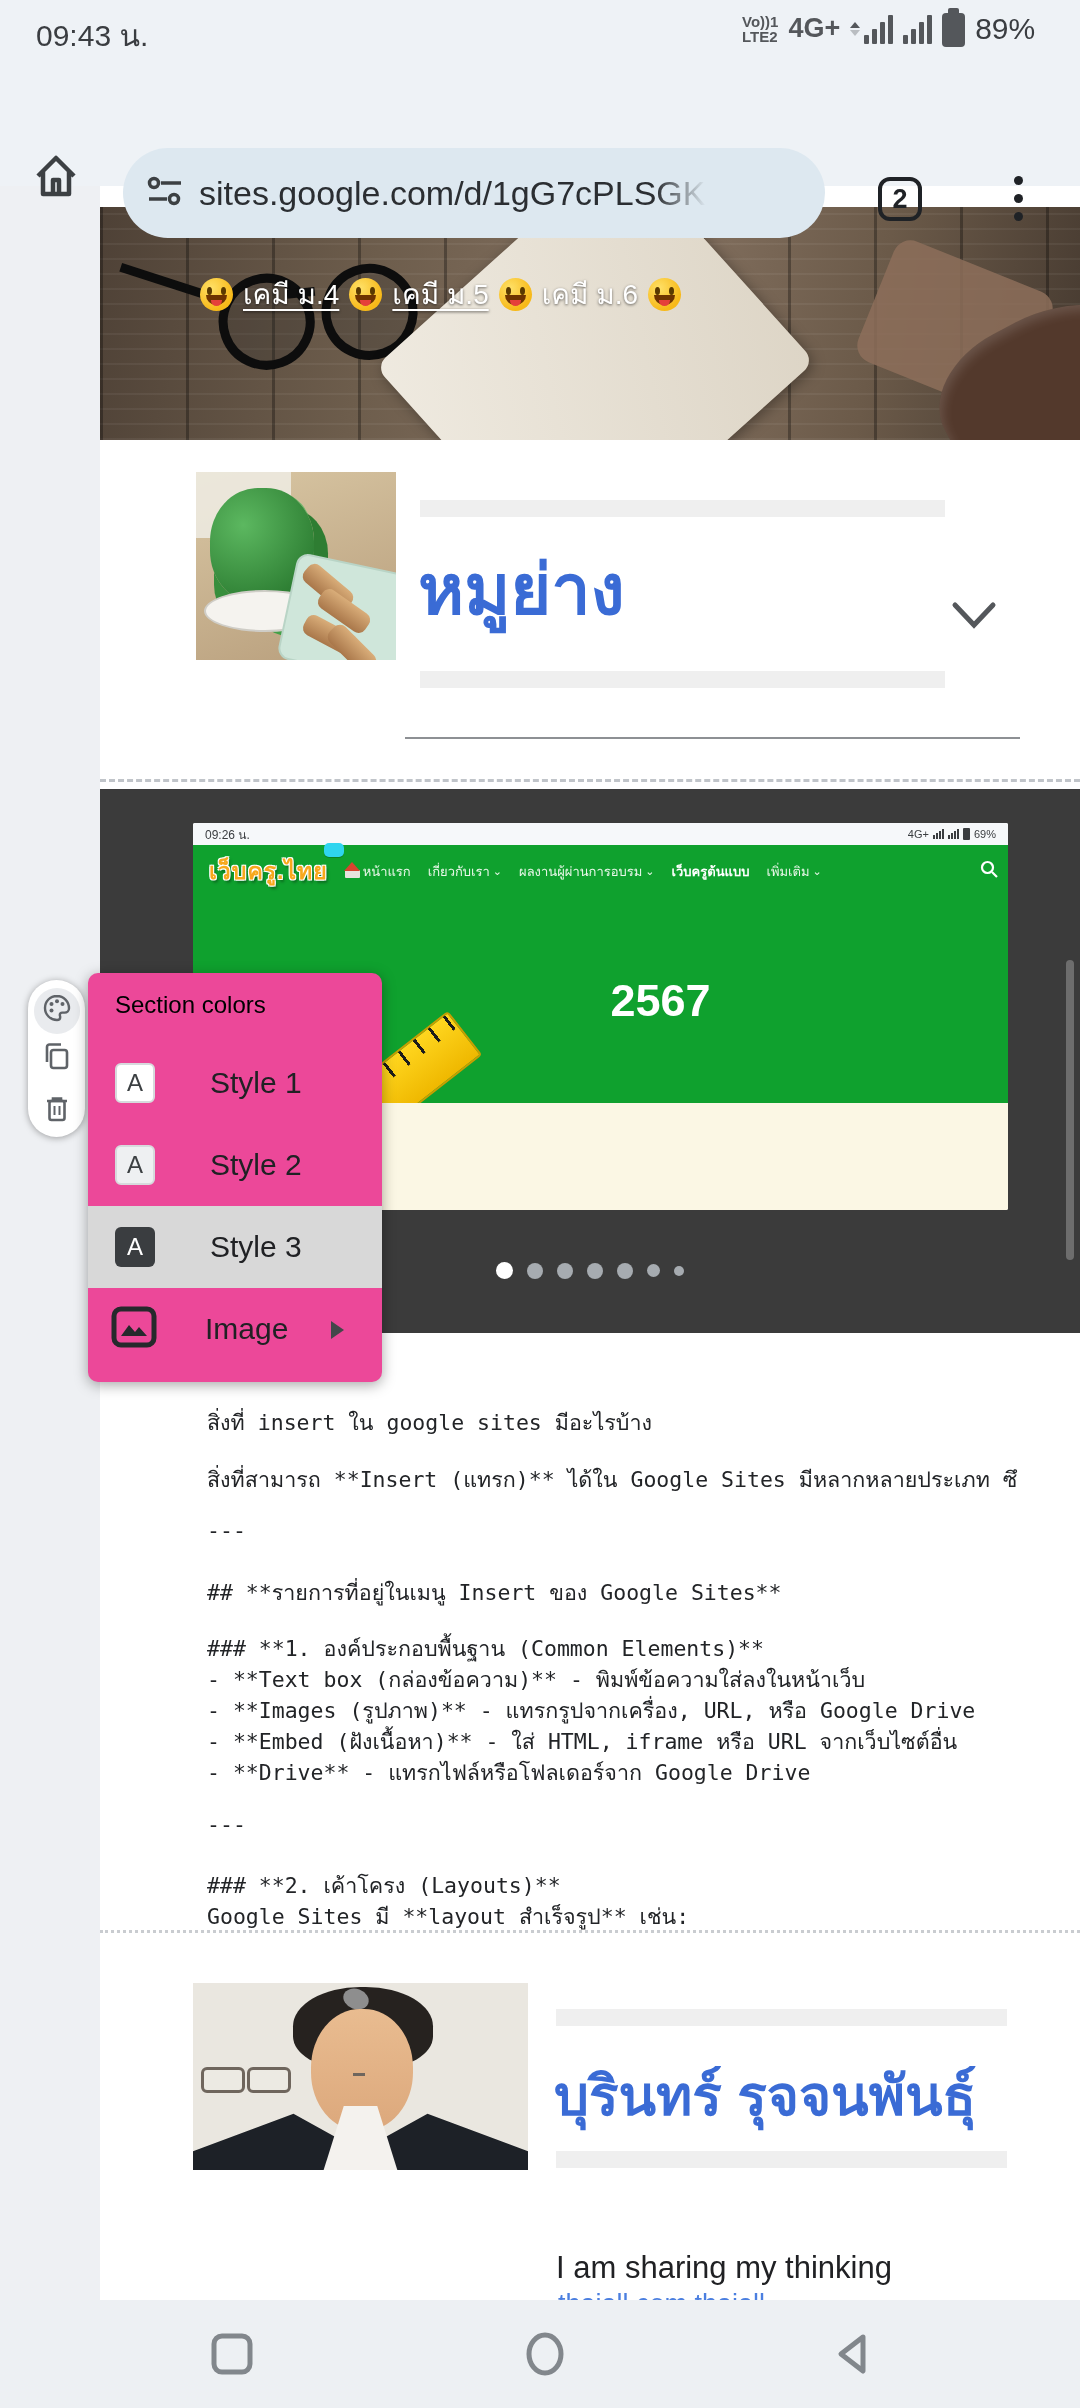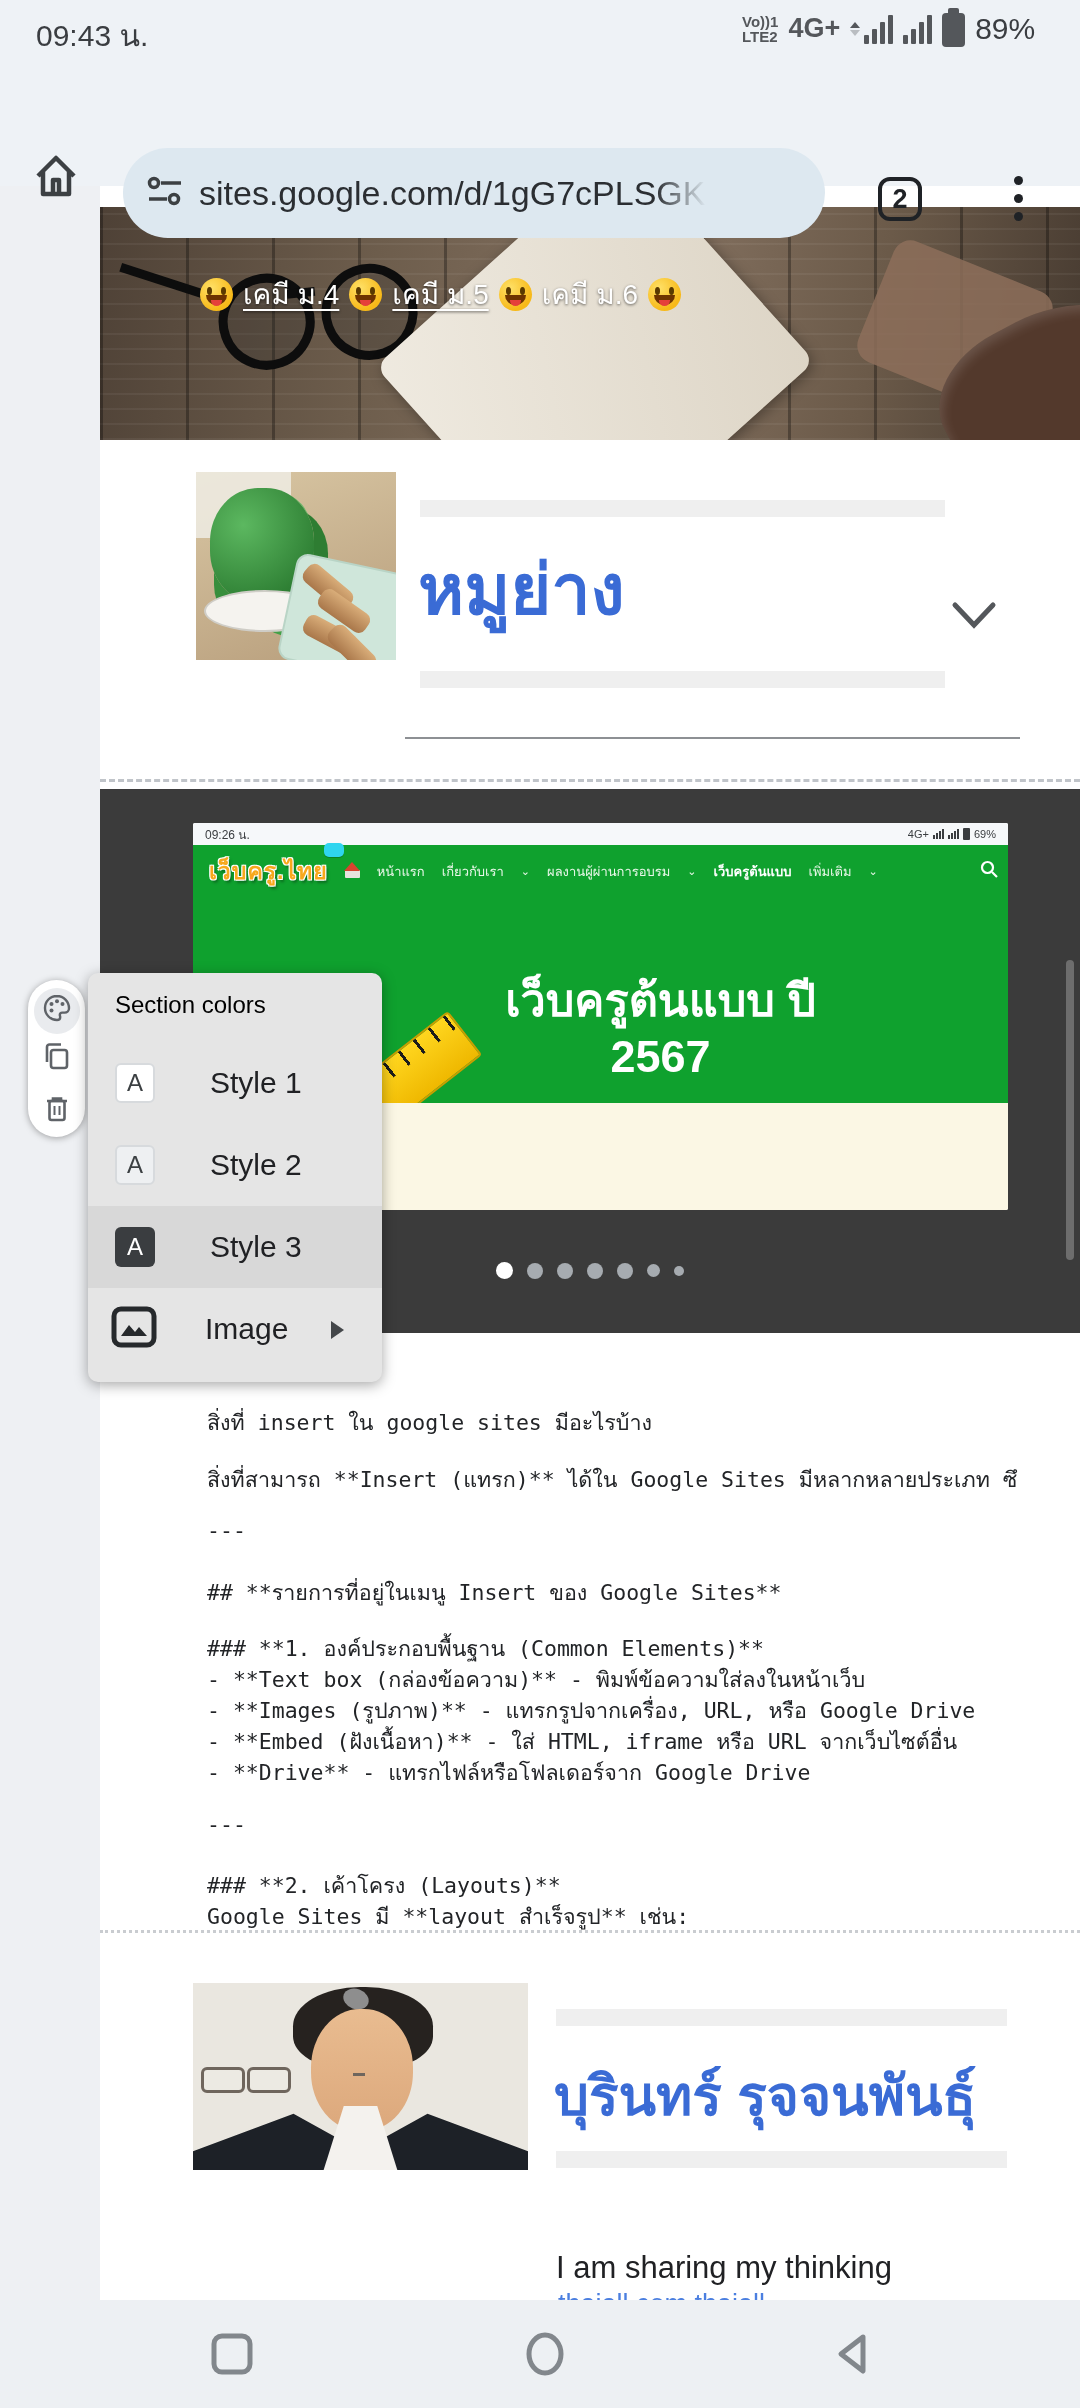--- a/index.html
+++ b/index.html
@@ -94,21 +94,21 @@
   .e-st-r{display:flex;align-items:center;gap:4px;font-size:11px;}
   .mbars{display:inline-flex;align-items:flex-end;gap:1px;}
   .mbars i{display:block;width:2px;background:#3a3d40;}
   .m1{height:4px}.m2{height:6px}.m3{height:8px}.m4{height:10px}
   .mbatt{width:7px;height:12px;background:#3a3d40;border-radius:1px;}
   .e-green{position:absolute;left:0;top:22px;width:100%;height:258px;background:#0fa12e;}
   .e-nav{position:absolute;left:16px;top:8px;right:10px;display:flex;align-items:center;gap:17px;}
   .e-logo{position:relative;font-size:23px;font-weight:bold;color:#f7a81c;letter-spacing:1px;
           text-shadow:-1px -1px 0 #fff,1px -1px 0 #fff,-1px 1px 0 #fff,1px 1px 0 #fff,2px 3px 3px rgba(0,0,0,.4);}
   .e-badge{position:absolute;right:-16px;top:-10px;width:20px;height:14px;background:#2fd5ef;border-radius:5px;box-shadow:0 1px 0 rgba(0,0,0,.2);}
-  .e-item{font-size:13px;color:#eaf8ea;white-space:nowrap;display:flex;align-items:center;gap:17px;}
+  .e-item{font-size:13px;color:#eaf8ea;white-space:nowrap;display:flex;align-items:center;gap:3px;}
   .e-item.bold{font-weight:bold;color:#fff;}
   .e-caret{font-size:11px;}
   .e-house{width:15px;height:14px;position:relative;}
   .e-house::before{content:"";position:absolute;left:0;top:6px;width:15px;height:8px;background:#e8e4de;border-radius:1px;}
   .e-house::after{content:"";position:absolute;left:-1px;top:-2px;width:0;height:0;border-left:8.5px solid transparent;border-right:8.5px solid transparent;border-bottom:9px solid #d8432f;}
   .e-hero{position:absolute;left:120px;right:0;top:128px;text-align:center;color:#fff;font-weight:bold;font-size:45px;line-height:56px;}
   .ruler{position:absolute;left:45px;top:238px;width:250px;height:52px;background:linear-gradient(#ffd61f,#efb800);
          border:2px solid #c99e00;transform:rotate(-38deg);border-radius:4px;}
   .ruler i{position:absolute;left:0;top:0;right:0;height:17px;background:repeating-linear-gradient(90deg,transparent 0 16px,#1b1b1b 16px 19px);}
   .e-cream{position:absolute;left:0;top:280px;width:100%;height:107px;background:#fbf7e4;}
@@ -118,21 +118,21 @@
   .dot{border-radius:50%;background:#a6abb0;}
   .dot.active{background:#fff;}
 
   
   .tools{left:28px;top:980px;width:57px;height:157px;background:#fff;border-radius:30px;box-shadow:0 1px 7px rgba(0,0,0,.35);z-index:45;}
   .tool{position:absolute;left:0;width:57px;height:48px;display:flex;align-items:center;justify-content:center;}
   .toolbg{position:absolute;left:6px;top:4px;width:46px;height:46px;border-radius:50%;background:#e9ebee;}
   .t1{top:4px}.t2{top:52px}.t3{top:105px}
 
   
-  .popup{left:88px;top:973px;width:294px;height:409px;background:#e5e5e5;border-radius:10px;box-shadow:0 3px 14px rgba(0,0,0,.35);z-index:50;}
+  .popup{left:88px;top:973px;width:294px;height:409px;background:#ec4899;border-radius:10px;box-shadow:0 3px 14px rgba(0,0,0,.35);z-index:50;}
   .pop-title{position:absolute;left:27px;top:18px;font-size:24px;color:#6e7control276;}
   .pop-row{position:absolute;left:0;width:294px;height:82px;display:flex;align-items:center;}
   .pr1{top:69px}.pr2{top:151px}.pr3{top:233px}.pr4{top:315px}
   .pop-row.sel{background:#d8d8d8;}
   .sw{width:40px;height:40px;border-radius:6px;margin-left:27px;display:flex;align-items:center;justify-content:center;font-size:24px;color:#3c4043;box-sizing:border-box;flex:none;}
   .sw1{background:#fff;border:2px solid #d7dadd;}
   .sw2{background:#eef0f2;border:2px solid #d7dadd;}
   .sw3{background:#3a3d40;color:#fff;}
   .pop-label{margin-left:55px;font-size:30px;color:#202124;}
   .subarrow{position:absolute;right:38px;top:33px;width:0;height:0;border-top:9px solid transparent;border-bottom:9px solid transparent;border-left:13px solid #44474a;}
@@ -327,21 +327,20 @@
             <span class="e-caret">⌄</span>
           </span>
         <span style="margin-left:auto;">
           <svg width="18" height="18" viewBox="0 0 18 18">
               <circle cx="7.5" cy="7.5" r="5.5" fill="none" stroke="#fff" stroke-width="2.2"></circle>
               <line x1="12" y1="12" x2="17" y2="17" stroke="#fff" stroke-width="2.2"></line>
             </svg>
         </span>
       </div>
       <div class="e-hero">
-        <div>เว็บครูต้นแบบ ปี</div>
         <div>2567</div>
       </div>
       <div class="ruler">
           <i></i>
         </div>
     </div>
     <div class="e-cream"></div>
   </div>
 
   <div class="abs dots" id="dots">

